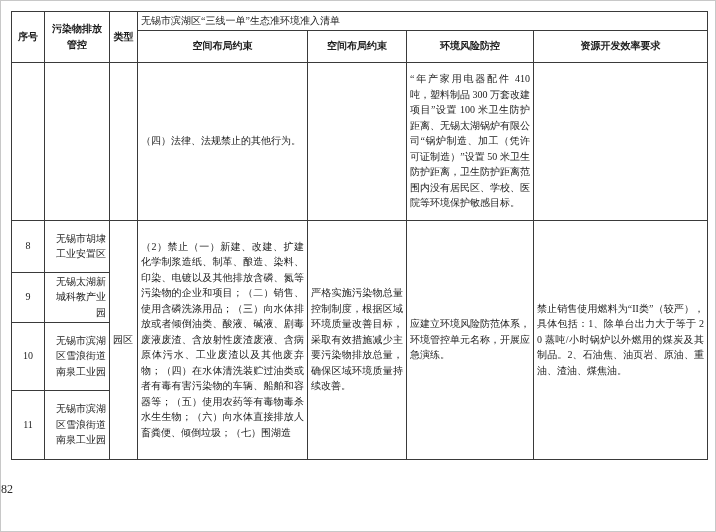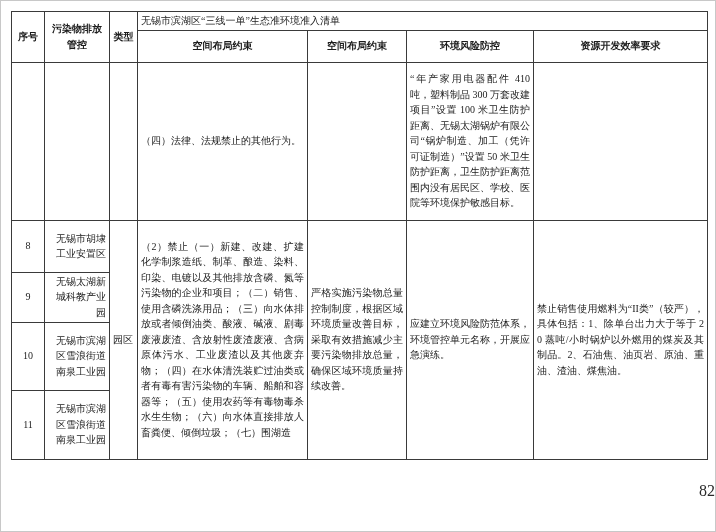--- a/index.html
+++ b/index.html
@@ -59,22 +59,22 @@
   tr.r-head{height:32px;margin-top:44px;}
   tr.r-a{height:158px;}
   tr.r-8{height:52px;}
   tr.r-9{height:50px;}
   tr.r-10{height:68px;}
   tr.r-11{height:69px;}
   .page-number{
     position:absolute;
     left:0;right:0;
     top:481px;
-    text-align:right;
-    font-size:16px;
+    text-align:left;
+    font-size:12px;
     color:#2a2a2a;
   }
 </style>
 </head>
 <body>
 
 <table class="doc">
   <colgroup>
     <col style="width:33px">
     <col style="width:65px">

